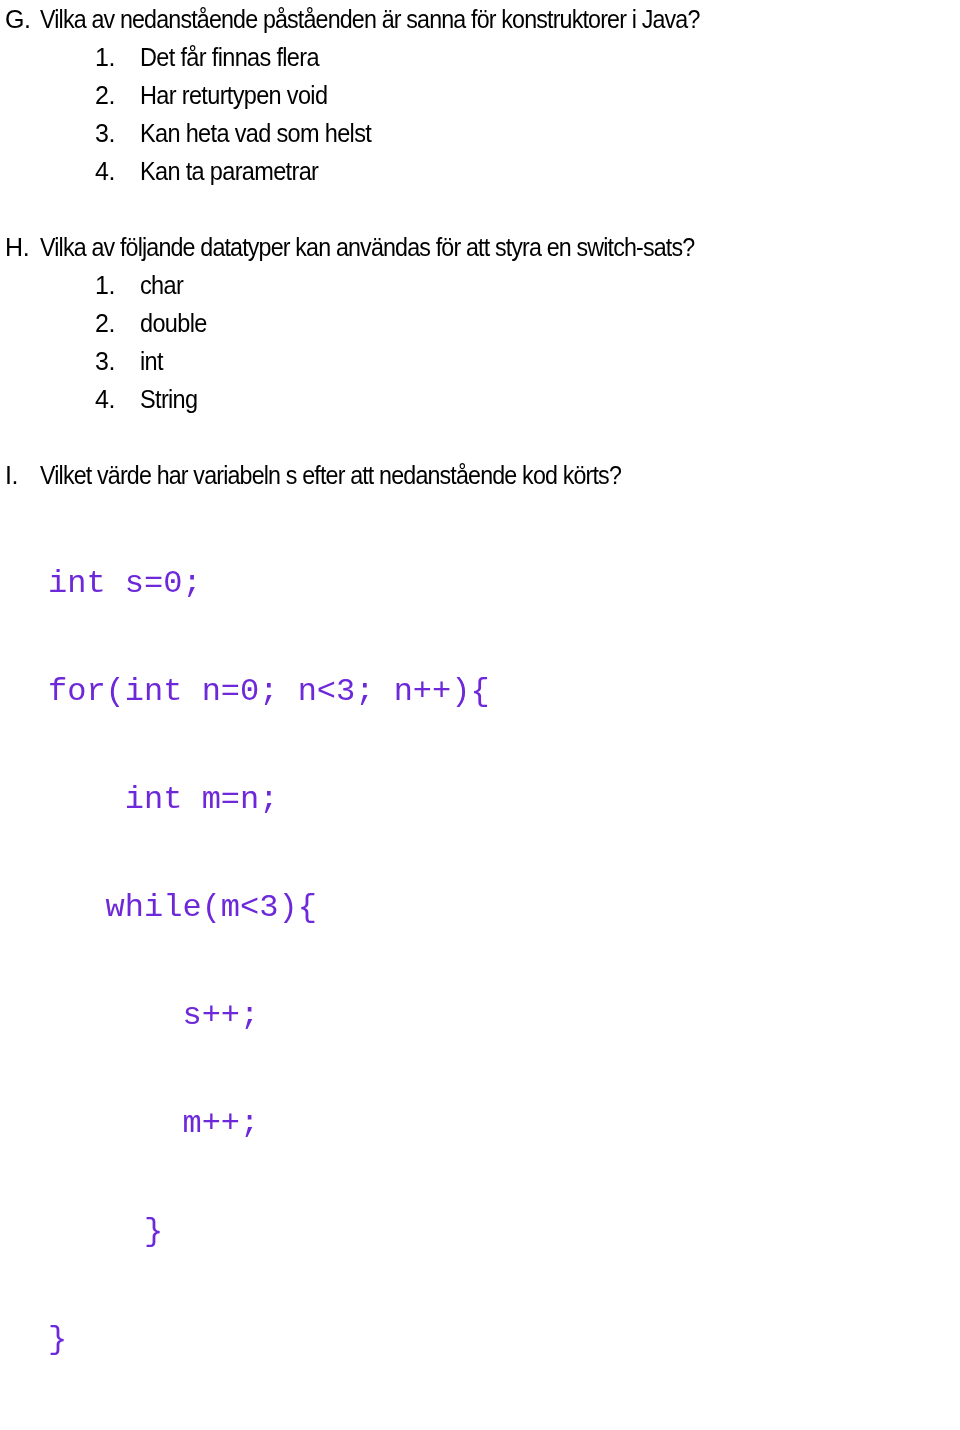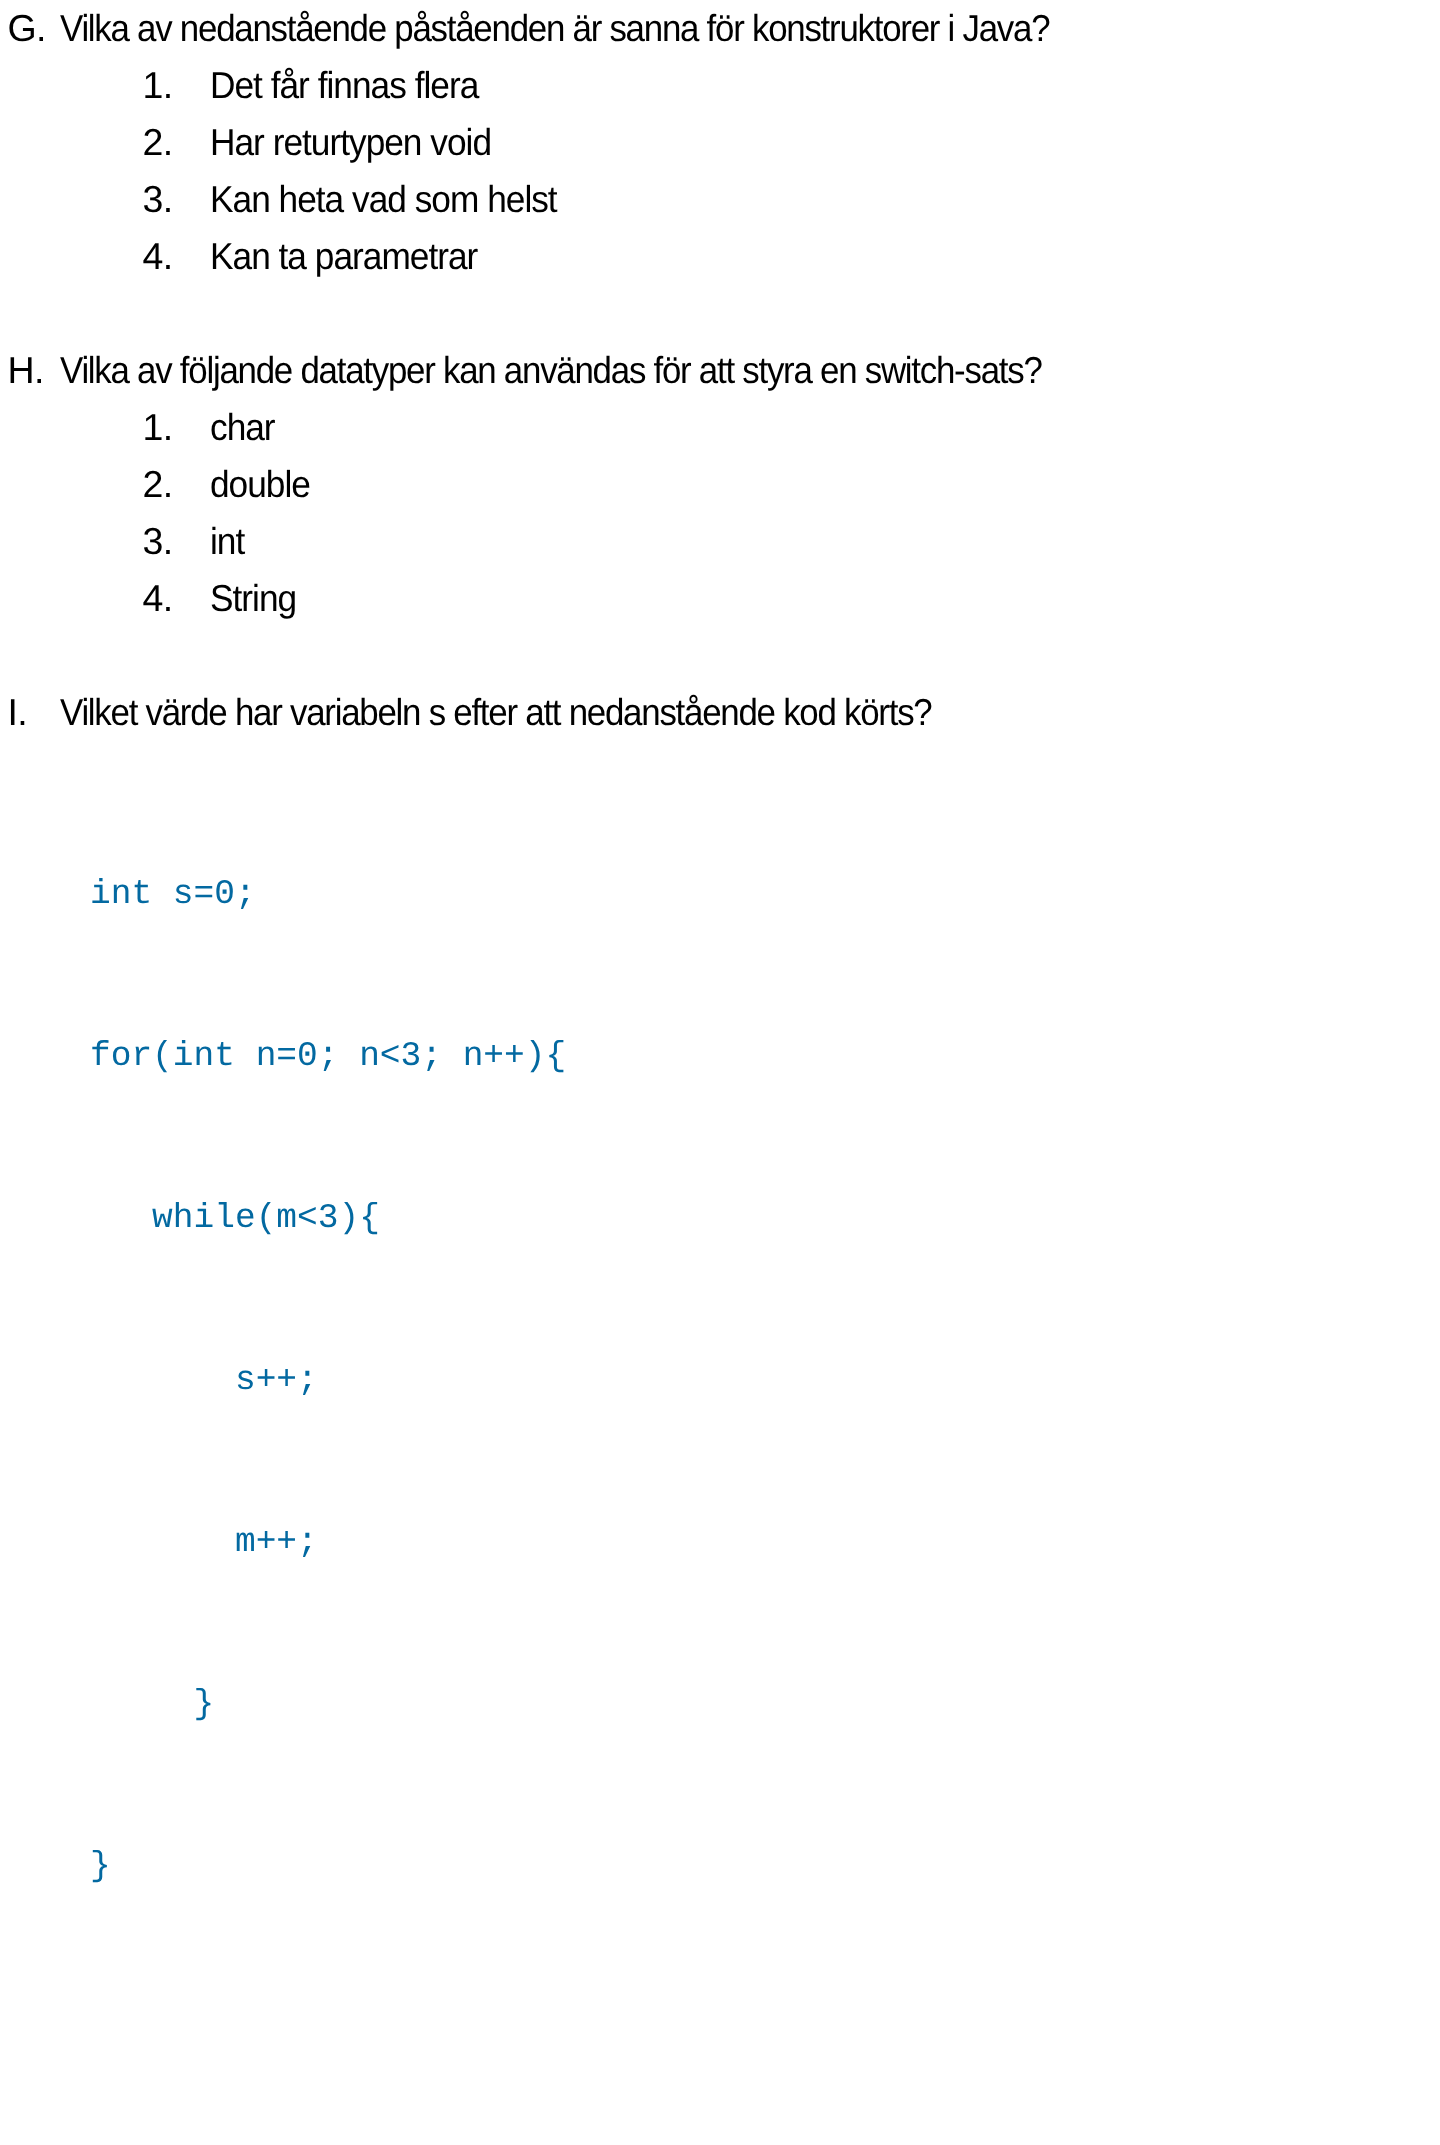--- a/index.html
+++ b/index.html
@@ -81,27 +81,27 @@
   .opt-label {
     font-size: 25px;
     letter-spacing: -0.7px;
     transform: scaleX(0.94);
     transform-origin: left center;
   }
 
   
   .code-block {
     font-family: "Liberation Mono", "DejaVu Sans Mono", monospace;
-    font-size: 23px;
+    font-size: 32px;
     line-height: 36px;
     white-space: pre;
-    margin: 12px;
+    margin: 0;
     padding: 0;
     padding-left: 48px;
-    color: #0369a1;
+    color: #6d28d9;
     letter-spacing: 0px;
   }
 
   .code-line {
     height: 36px;
     line-height: 36px;
     white-space: pre;
   }
 
   .spacer-line {
@@ -167,20 +167,21 @@
 
   <div class="question-block">
     <div class="q-line">
       <span class="q-letter">I.</span>
       <span class="q-text">Vilket värde har variabeln s efter att nedanstående kod körts?</span>
     </div>
 
     <div class="code-block">
       <div class="code-line">int s=0;</div>
       <div class="code-line">for(int n=0; n&lt;3; n++){</div>
+      <div class="code-line">    int m=n;</div>
       <div class="code-line">   while(m&lt;3){</div>
       <div class="code-line">       s++;</div>
       <div class="code-line">       m++;</div>
       <div class="code-line">     }</div>
       <div class="code-line">}</div>
     </div>
 
   </div>
 
 </div>

